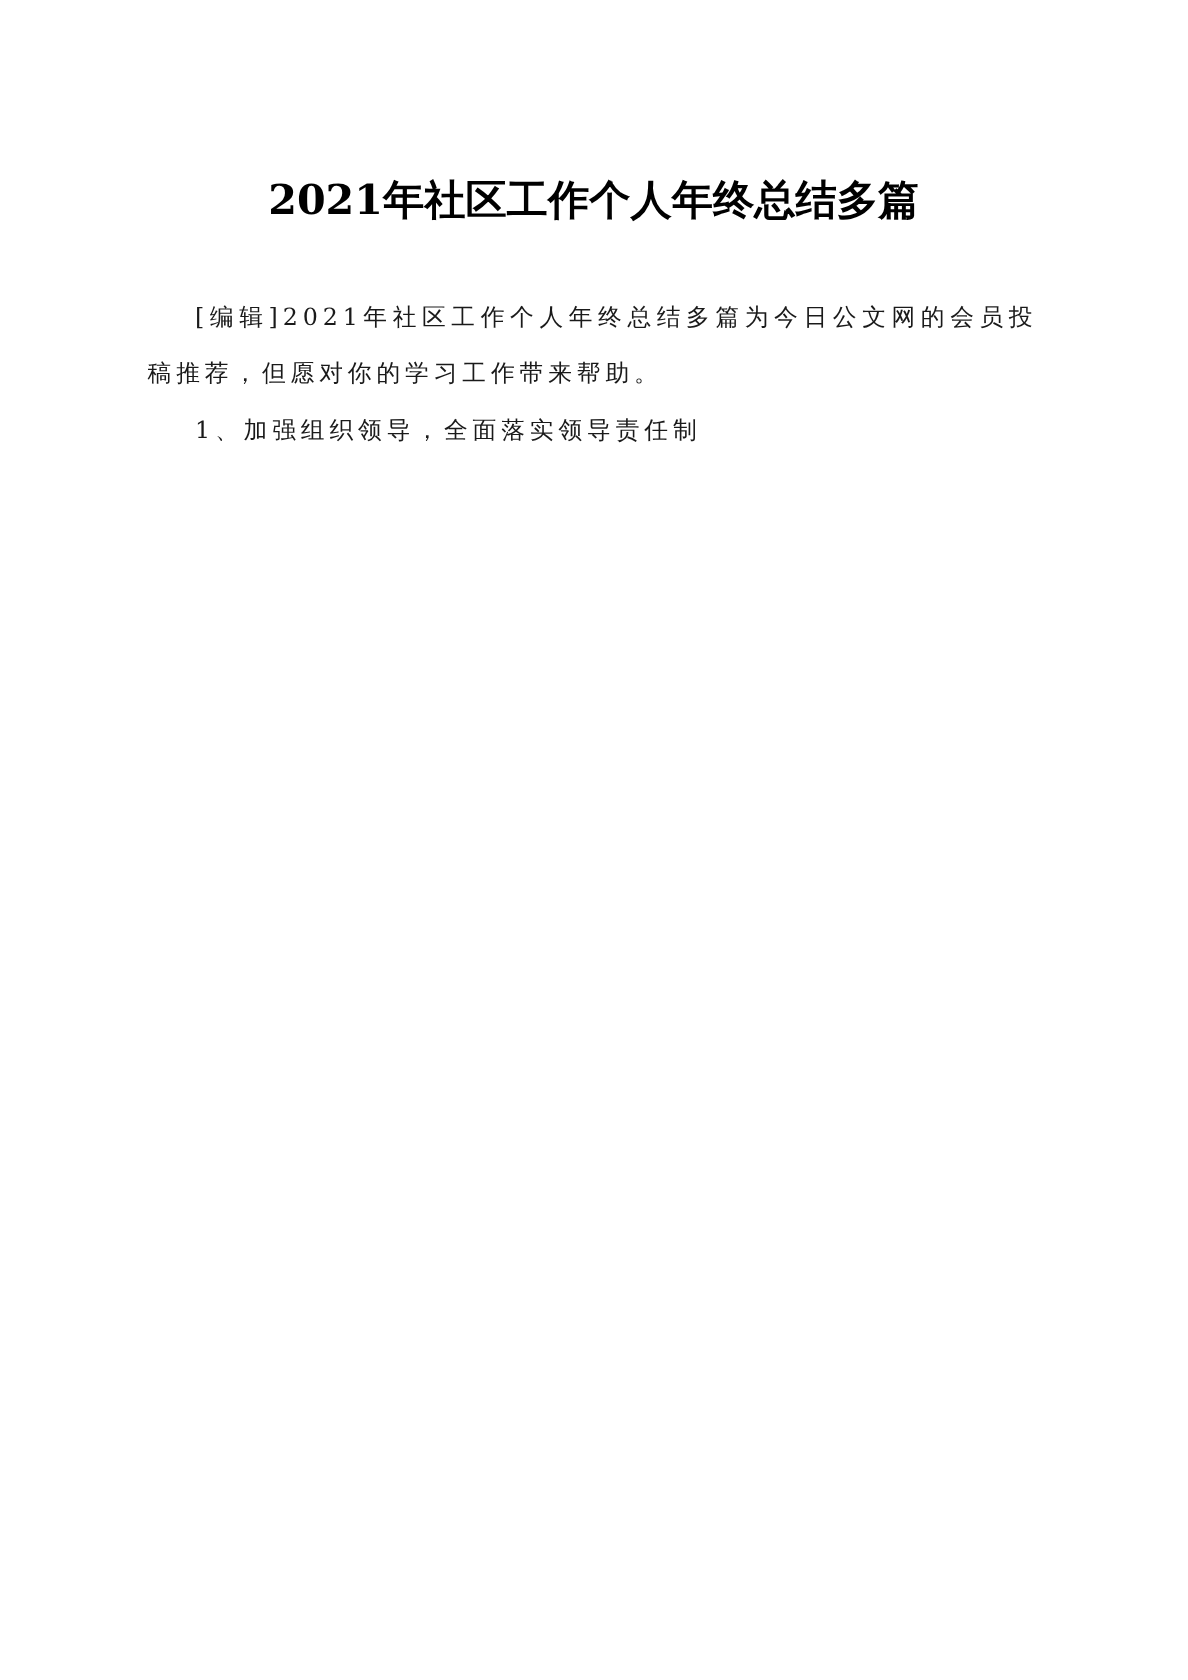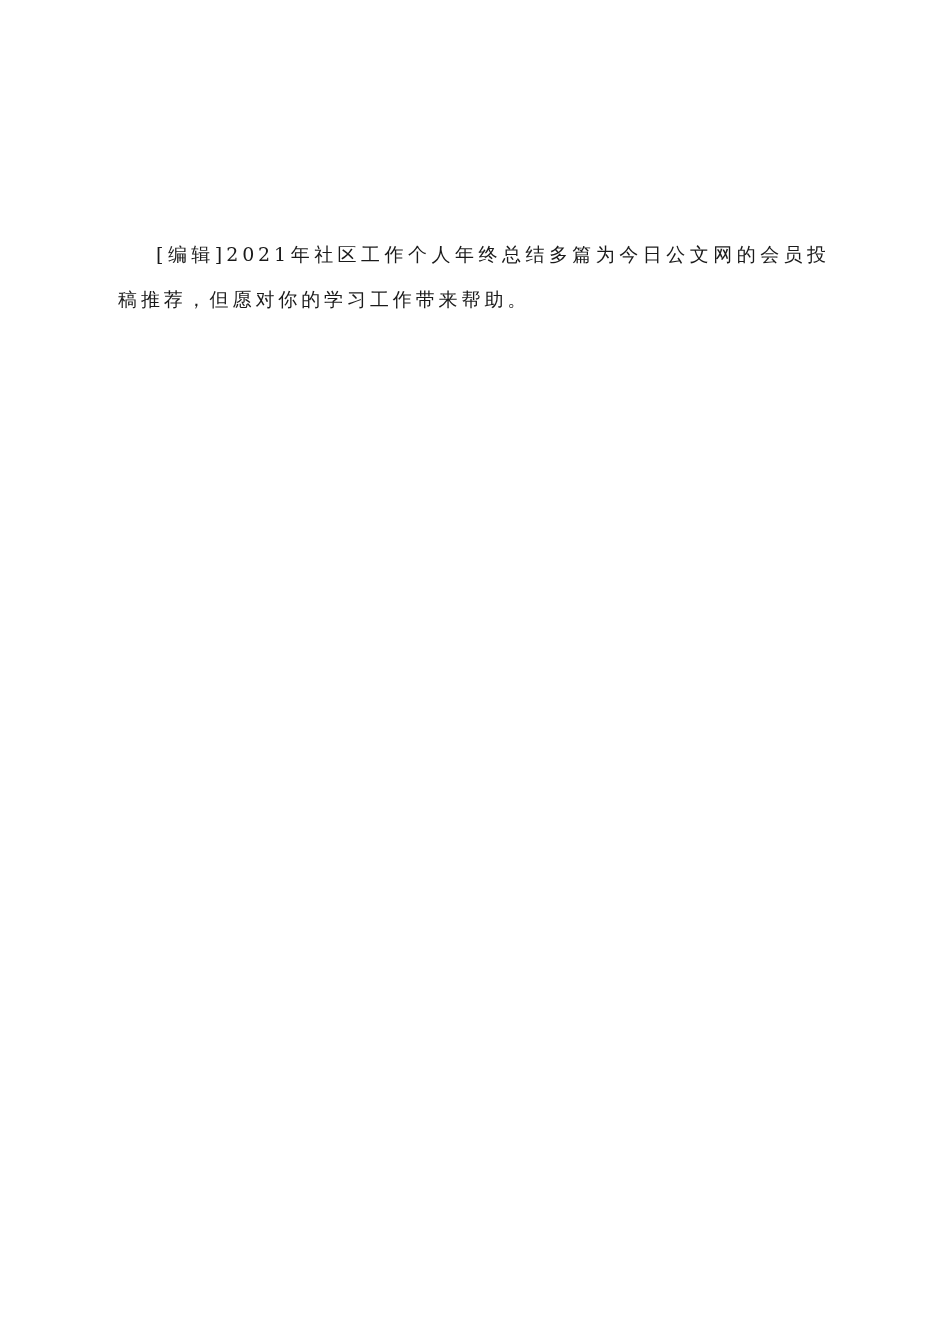--- a/index.html
+++ b/index.html
@@ -55,17 +55,19 @@
     }
     .para .strong {
       font-weight: bold;
       color: #111111;
     }
   </style>
 </head>
 <body>
 
 <div class="page">
+  <h1 class="title">2021年社区工作个人年终总结多篇</h1>
 
   <div class="body">
     <p class="para">[编辑]2021年社区工作个人年终总结多篇为今日公文网的会员投稿推荐，但愿对你的学习工作带来帮助。</p>
+    <p class="para">1、加强组织领导，全面落实领导责任制</p>
   </div>
 </div>
 
 </body></html>

